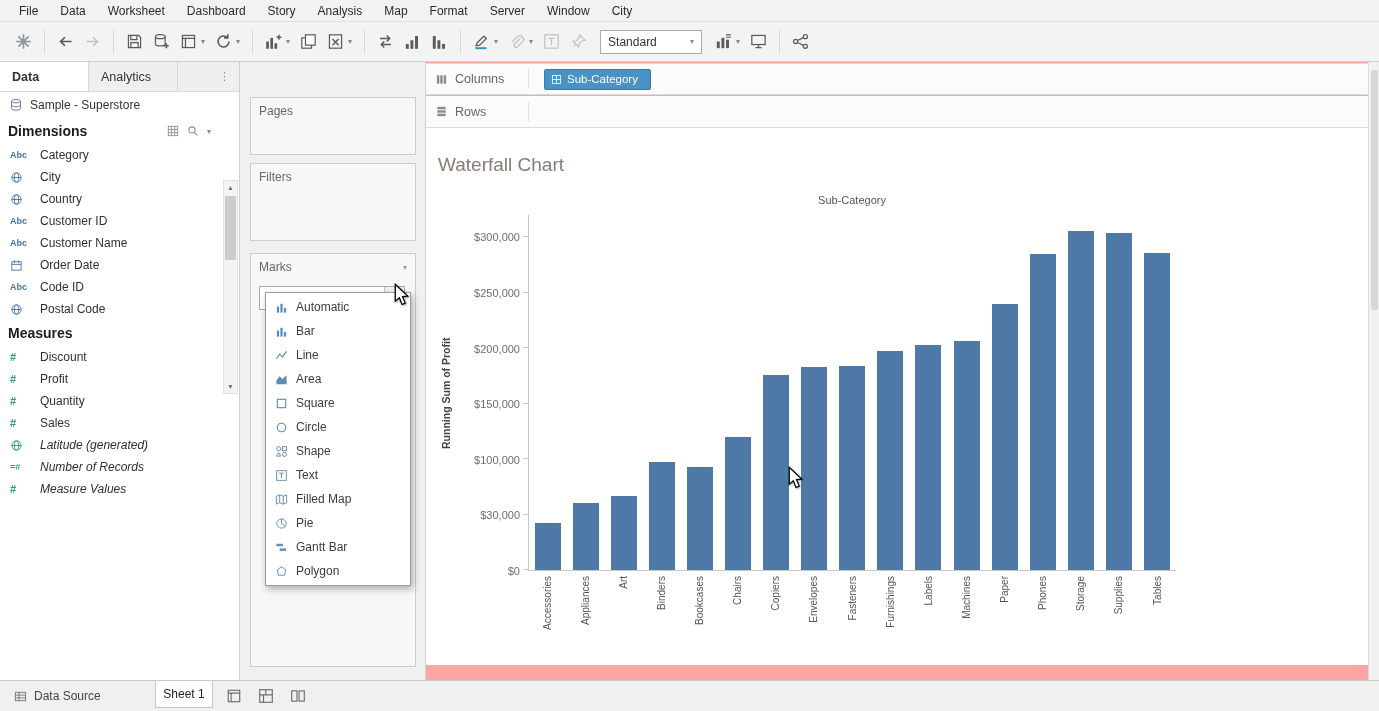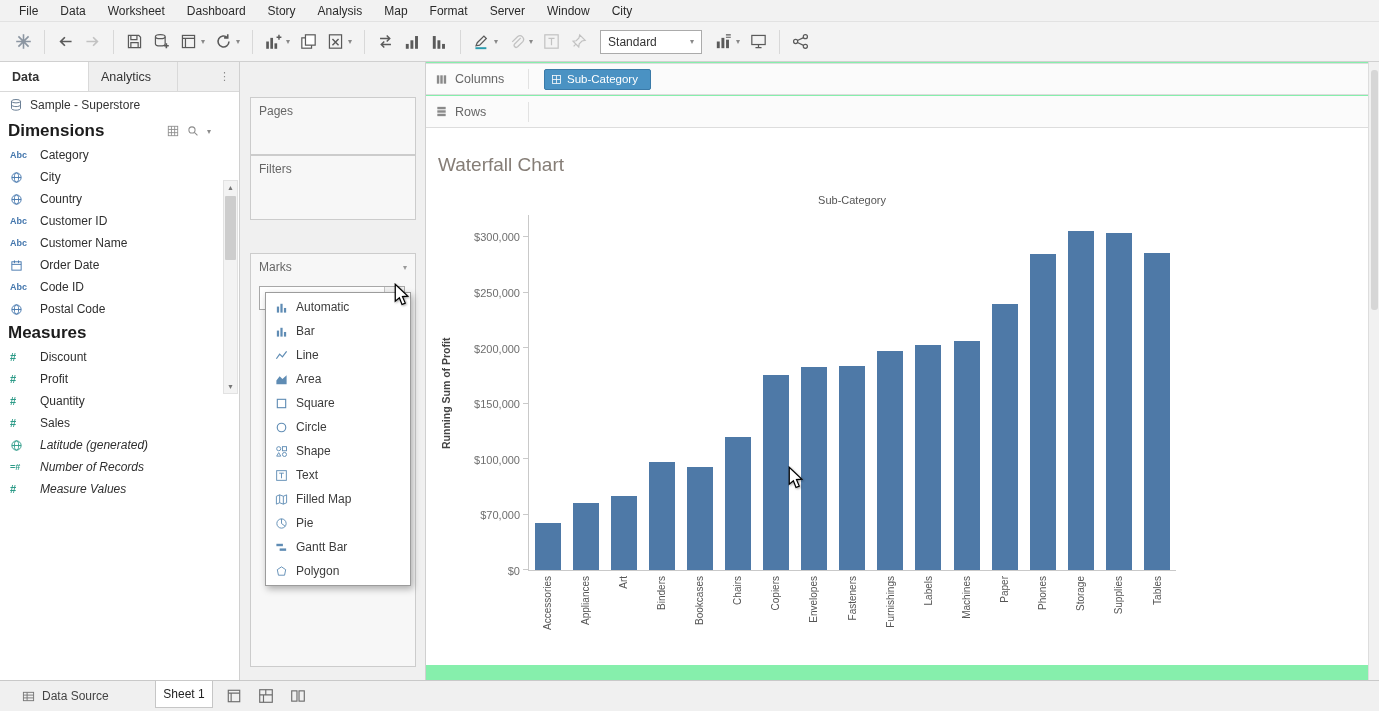--- a/index.html
+++ b/index.html
@@ -1,19 +1,19 @@
 <!DOCTYPE html>
 <html lang="en" style="--pill-color: #4a92c3; --bar-color: #4e79a7;"><head>
 <meta charset="utf-8">
 <title>Tableau - Waterfall Chart</title>
 <style>
   * {margin:0; padding:0; box-sizing:border-box;}
   html,body {width:1379px; height:711px; overflow:hidden; background:#e8e8e8;}
   body {font-family:"Liberation Sans","DejaVu Sans",sans-serif; font-size:12px; color:#333;}
-  #app {position:relative; width:1379px; height:711px; background:#86efac; overflow:hidden;}
+  #app {position:relative; width:1379px; height:711px; background:#fca5a5; overflow:hidden;}
 
   
   #menubar {position:absolute; left:0; top:0; width:100%; height:22px; background:#f2f2f2; border-bottom:1px solid #e2e2e2; display:flex; align-items:center; padding-left:8px;}
   .menu-item {padding:0 11px; font-size:12px; color:#2b2b2b; cursor:default;}
 
   
   #toolbar {position:absolute; left:0; top:22px; width:100%; height:40px; background:#f3f3f3; border-bottom:1px solid #d0d0d0; display:flex; align-items:center; padding-left:10px;}
   .tb-btn {display:flex; align-items:center; gap:3px; padding:4px 5px; border-radius:2px; color:#5a5a5a;}
   .tb-btn.disabled {color:#c2c2c2;}
   .tb-ic {display:flex;}
@@ -26,40 +26,40 @@
   
   #sidebar {position:absolute; left:0; top:62px; width:240px; height:618px; background:#fff; border-right:1px solid #d0d0d0;}
   .pane-tabs {display:flex; height:30px; border-bottom:1px solid #d9d9d9; background:#efefef; align-items:stretch;}
   .ptab {width:89px; display:flex; align-items:center; padding-left:12px; font-size:12.5px; color:#333; border-right:1px solid #d9d9d9; background:#efefef;}
   .ptab.active {background:#fff; font-weight:bold;}
   .ptab-opts {margin-left:auto; display:flex; align-items:center; padding:0 9px; color:#8a8a8a; font-size:11px;}
   .datasource {display:flex; align-items:center; gap:7px; height:26px; padding-left:9px; color:#333;}
   .ds-icon {display:flex; color:#6b7f95;}
   .ds-icon svg {width:14px; height:14px;}
   .sec-header {display:flex; align-items:center; height:26px; padding:0 8px;}
-  .sec-title {font-weight:bold; font-size:17px; color:#1c1c1c;}
+  .sec-title {font-weight:bold; font-size:14px; color:#1c1c1c;}
   .sec-icons {margin-left:auto; display:flex; gap:8px; color:#8b8b8b; align-items:center; padding-right:20px;}
   .sec-icons svg {width:12px; height:12px; display:block;}
   .field-row {display:flex; align-items:center; height:22px; padding-left:10px; gap:4px;}
   .f-icon {width:26px; display:flex; align-items:center; color:#4577ad;}
   .f-icon.mea {color:#2d9b88;}
   .f-icon svg {width:13px; height:13px;}
   .ic-txt {font-size:9px; font-weight:bold;}
   .f-label {font-size:12px; color:#2f2f2f; white-space:nowrap;}
   .f-label.italic {font-style:italic;}
   #dims-scrollbar {position:absolute; right:1px; top:118px; width:15px; height:214px; background:#f3f3f3; border:1px solid #e2e2e2; display:flex; flex-direction:column; align-items:center; font-size:7px; color:#777;}
   .sb-arrow {height:13px; display:flex; align-items:center; justify-content:center; width:100%;}
   .sb-thumb {width:11px; height:64px; background:#cdcdcd; border-radius:1px; margin-top:2px;}
   .sb-fill {flex:1;}
 
   
   #shelfcol {position:absolute; left:240px; top:62px; width:186px; height:618px; background:#f0f0f0; border-right:1px solid #d0d0d0;}
   .card {position:absolute; left:10px; width:166px; background:#f7f7f7; border:1px solid #cccccc; padding:6px 8px; color:#666; font-size:12px;margin-top:27px;}
   #card-pages {top:8px; height:58px;}
-  #card-filters {top:66px; height:65px;}
+  #card-filters {top:74px; height:78px;}
   #card-marks {top:164px; height:414px;}
   .card-head {display:flex; justify-content:space-between; align-items:center; color:#666;}
   .card-caret {font-size:8px; color:#999;}
   .marks-select {position:absolute; left:8px; top:32px; right:10px; height:24px; background:#fff; border:1px solid #a8a8a8; display:flex; align-items:center; padding-left:6px; gap:6px; color:#444;}
   .marks-select .p-ic svg {width:13px; height:13px;}
   .sel-caret {margin-left:auto; width:20px; height:100%; border-left:1px solid #c4c4c4; display:flex; align-items:center; justify-content:center; font-size:8px; color:#555; background:#f1f1f1;}
   #marks-popup {position:absolute; left:265px; top:292px; width:146px; background:#fff; border:1px solid #9c9c9c; box-shadow:2px 3px 7px rgba(0,0,0,.3); z-index:50; padding:2px 0;}
   .popup-item {display:flex; align-items:center; gap:8px; height:24px; padding-left:9px; color:#3c3c3c; font-size:12px;}
   .p-ic {display:flex; color:#5f8cb4;}
   .p-ic svg {width:13px; height:13px;}
@@ -88,21 +88,21 @@
   #x-labels {position:absolute; left:102px; top:448px; width:648px; height:86px; display:flex;}
   .xl-slot {flex:1; display:flex; justify-content:center; align-items:flex-start;}
   .x-label {writing-mode:vertical-rl; transform:rotate(180deg); font-size:10px; color:#555; white-space:nowrap;}
 
   
   #right-scrollbar {position:absolute; left:1368px; top:62px; width:11px; height:618px; background:#f1f1f1; border-left:1px solid #dddddd;}
   #right-scrollbar .thumb {position:absolute; left:2px; top:8px; width:7px; height:240px; background:#d6d6d6; border-radius:3px;}
 
   
   #statusbar {position:absolute; left:0; top:680px; width:100%; height:31px; background:#f0f0f0; border-top:1px solid #c9c9c9;}
-  .ds-tab {position:absolute; left:14px; top:3px; height:24px; display:flex; align-items:center; gap:7px; color:#444; padding:0 8px;text-align:center;}
+  .ds-tab {position:absolute; left:6px; top:3px; height:24px; display:flex; align-items:center; gap:7px; color:#444; padding:0 8px;text-align:center;}
   .ds-tab svg {width:13px; height:13px; color:#777;}
   .sheet-tab {position:absolute; left:155px; top:0; width:58px; height:27px; background:#fff; border:1px solid #c6c6c6; border-top:none; display:flex; align-items:center; justify-content:center; font-size:12px; color:#222;}
   .sb-icon {position:absolute; top:3px; width:24px; height:24px; display:flex; align-items:center; justify-content:center; color:#6d6d6d;}
   .sb-icon svg {width:16px; height:16px;}
   #new-worksheet-tab {left:222px;}
   #new-dashboard-tab {left:254px;}
   #new-story-tab {left:286px;}
 
   
   .cursor {position:absolute; z-index:99; filter:drop-shadow(1px 1px 1px rgba(0,0,0,.35));}
@@ -640,21 +640,21 @@
     <span class="shelf-label">Rows</span>
     <span class="shelf-divider"></span>
   </div>
 
   <div id="chart">
     <div id="chart-title">Waterfall Chart</div>
     <div id="col-header">Sub-Category</div>
     <div id="y-axis-title">Running Sum of Profit</div>
     <div id="y-ticks">
         <div class="y-tick-label" style="bottom: calc(0% - 6px);">$0</div>
-        <div class="y-tick-label" style="bottom: calc(15.625% - 6px);">$70,000</div>
+        <div class="y-tick-label" style="bottom: calc(15.625% - 6px);">$30,000</div>
         <div class="y-tick-label" style="bottom: calc(31.25% - 6px);">$100,000</div>
         <div class="y-tick-label" style="bottom: calc(46.875% - 6px);">$150,000</div>
         <div class="y-tick-label" style="bottom: calc(62.5% - 6px); margin-top: 23px;">$200,000</div>
         <div class="y-tick-label" style="bottom: calc(78.125% - 6px);">$250,000</div>
         <div class="y-tick-label" style="bottom: calc(93.75% - 6px);">$300,000</div>
       </div>
     <div id="pane">
         <div class="bar" style="height: 13.13%;"></div>
         <div class="bar" style="height: 18.75%;"></div>
         <div class="bar" style="height: 20.94%;"></div>

